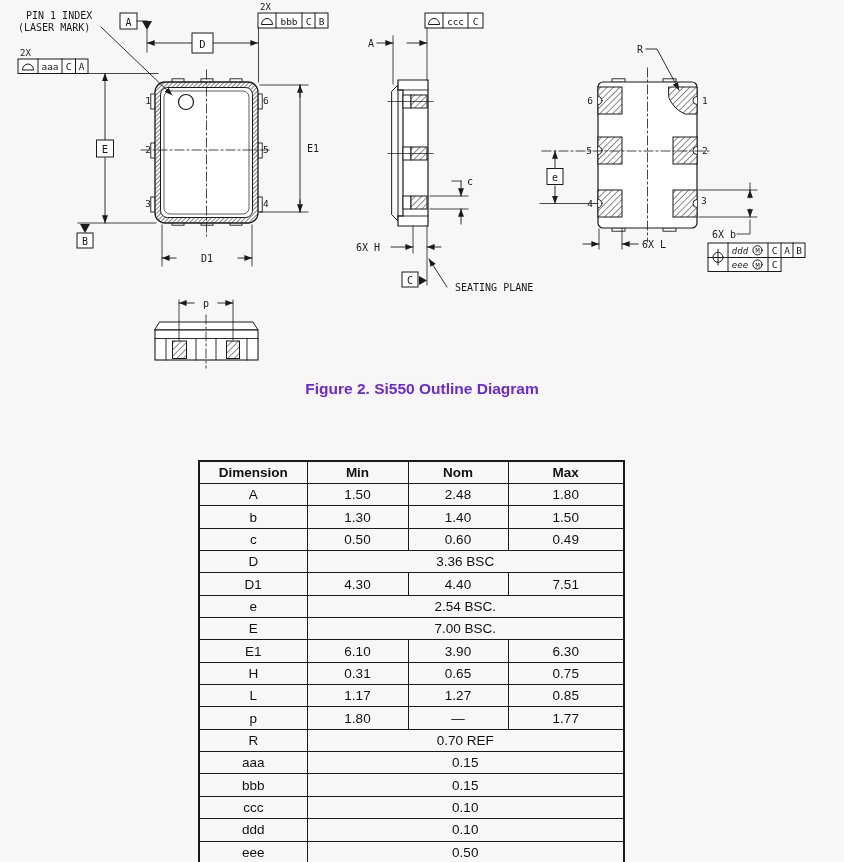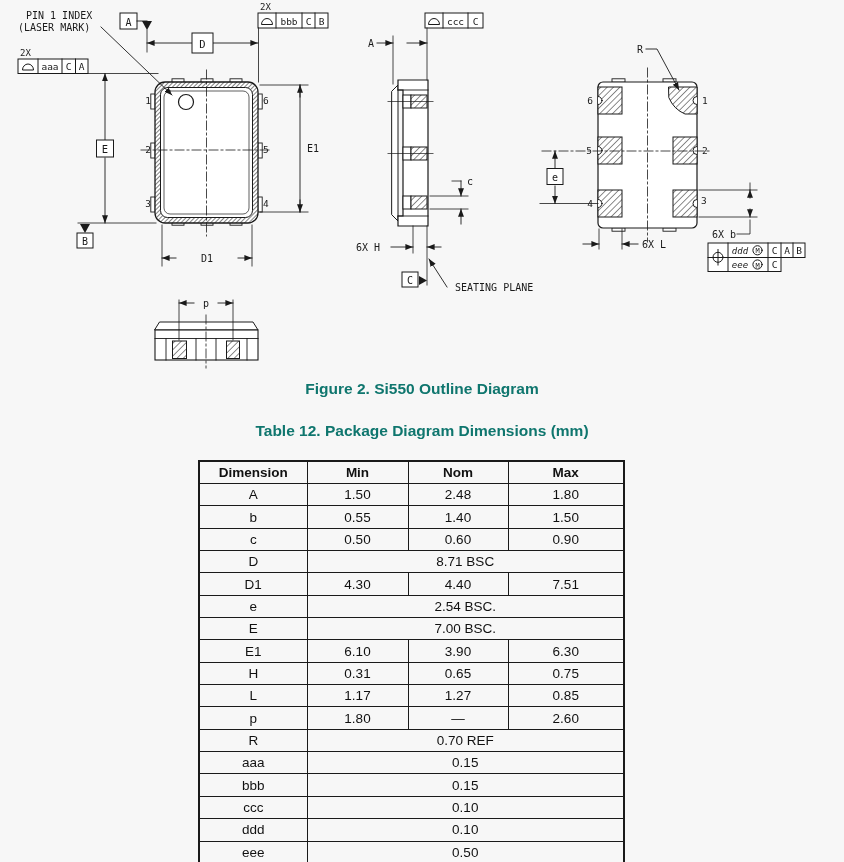--- a/index.html
+++ b/index.html
@@ -5,21 +5,21 @@
   html,body { margin:0; padding:0; }
   body { background:#e9e9e9; }
   #page {
     position:relative; width:844px; height:862px; background:#f7f7f7;
     font-family:"Liberation Sans", sans-serif; color:#1a1a1a; overflow:hidden;
   }
   svg { font-family:"DejaVu Sans Mono", monospace; }
   svg text { fill:#1a1a1a; }
   .caption {
     position:absolute; left:0; width:844px; text-align:center;
-    font-weight:bold; font-size:15.5px; color:#0f766e;
+    font-weight:bold; font-size:15.5px; color:#6d28d9;
   }
   #figure-caption { top:380px; }
   #table-caption  { top:422px; }
   table#dim-table {
     position:absolute; left:198px; top:460px; width:425px; height:408px;
     border-collapse:collapse; table-layout:fixed;
     font-size:13.5px; color:#111;
     border:2px solid #1a1a1a; border-bottom:5px solid #000;
   }
   #dim-table th, #dim-table td {
@@ -329,21 +329,20 @@
   <g stroke="#1a1a1a" stroke-width="0.9">
     <line x1="179" y1="300" x2="179" y2="340" stroke-width="0.8"></line>
     <line x1="233" y1="300" x2="233" y2="340" stroke-width="0.8"></line>
     <line x1="194" y1="303" x2="179" y2="303" marker-end="url(#arr)"></line>
     <line x1="218" y1="303" x2="233" y2="303" marker-end="url(#arr)"></line>
     <text x="206" y="307" font-size="10" text-anchor="middle" stroke="none">p</text>
   </g>
 </svg>
 
 <div class="caption" id="figure-caption">Figure 2. Si550 Outline Diagram</div>
-<div class="caption" id="table-caption">Table 12. Package Diagram Dimensions (mm)</div>
 
 <table id="dim-table">
   <colgroup>
         <col style="width:108px">
         <col style="width:101px">
         <col style="width:100px">
         <col style="width:116px">
       </colgroup>
   <thead>
     <tr>
@@ -355,33 +354,33 @@
   </thead>
   <tbody id="dim-table-body">
         <tr>
           <td>A</td>
           <td>1.50</td>
           <td>2.48</td>
           <td>1.80</td>
         </tr>
         <tr>
           <td>b</td>
-          <td>0.55</td>
+          <td>1.30</td>
           <td>1.40</td>
           <td>1.50</td>
         </tr>
         <tr>
           <td>c</td>
           <td>0.50</td>
           <td>0.60</td>
-          <td>0.90</td>
+          <td>0.49</td>
         </tr>
         <tr>
           <td>D</td>
-          <td colspan="3">8.71 BSC</td>
+          <td colspan="3">3.36 BSC</td>
         </tr>
         <tr>
           <td>D1</td>
           <td>4.30</td>
           <td>4.40</td>
           <td>7.51</td>
         </tr>
         <tr>
           <td>e</td>
           <td colspan="3">2.54 BSC.</td>
@@ -405,21 +404,21 @@
         <tr>
           <td>L</td>
           <td>1.17</td>
           <td>1.27</td>
           <td>0.85</td>
         </tr>
         <tr>
           <td>p</td>
           <td>1.80</td>
           <td>—</td>
-          <td>2.60</td>
+          <td>1.77</td>
         </tr>
         <tr>
           <td>R</td>
           <td colspan="3">0.70 REF</td>
         </tr>
         <tr>
           <td>aaa</td>
           <td colspan="3">0.15</td>
         </tr>
         <tr>

